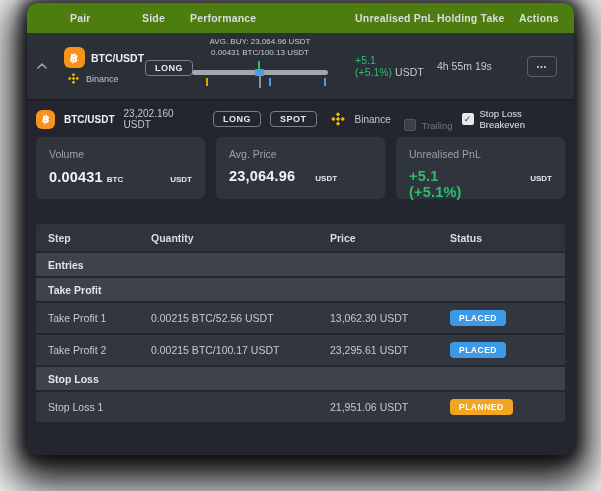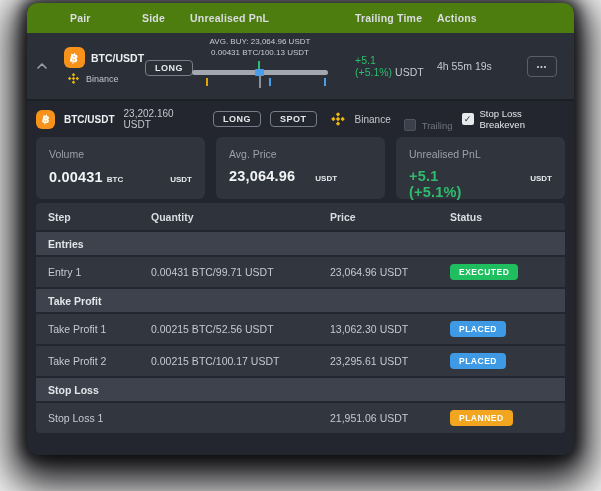--- a/index.html
+++ b/index.html
@@ -57,39 +57,40 @@
   .lbl-muted{color:#6E7480;font-size:9.5px;}
   .lbl-light{color:#E4E6EA;font-size:9.5px;}
   .cards-row{display:flex;gap:11px;}
   .card{flex:1;background:#2F343D;border-radius:6px;padding:11px 13px 12px;height:62px;box-sizing:border-box;}
   .card-label{font-size:10.5px;color:#9AA1AA;margin-bottom:8px;}
   .value-row{display:flex;align-items:baseline;gap:16px;}
   .space-between{justify-content:space-between;}
   .card-value{font-size:14.5px;font-weight:bold;color:#F2F3F5;letter-spacing:0.2px;}
   .card-unit{font-size:8px;font-weight:bold;color:#E8EAED;margin-left:4px;}
   .gap-left{margin-left:22px;}
-  .steps-table{margin-top:4px;font-size:10.5px;border-radius:4px;overflow:hidden;}
+  .steps-table{margin-top:25px;font-size:10.5px;border-radius:4px;overflow:hidden;}
   .t-grid{display:grid;grid-template-columns:103px 179px 120px 1fr;align-items:center;padding-left:12px;box-sizing:border-box;}
   .t-head{background:#2E333C;height:27px;color:#D9DCE1;font-weight:bold;}
   .t-section{background:#3D424D;height:23px;color:#E2E5E9;font-weight:bold;display:flex;align-items:center;padding-left:12px;margin-top:2px;}
   .t-row{background:#31363F;height:30px;color:#C6CAD1;margin-top:2px;}
   .status-badge{display:inline-block;border-radius:4px;padding:3px 9px;font-size:8.5px;font-weight:bold;color:#fff;letter-spacing:0.5px;}
   svg{display:block;}
 </style>
 </head>
 <body>
 
 <div class="window">
 
   <div class="cols-grid header-band">
     <div></div>
     <div class="hdr-pair">Pair</div>
     <div>Side</div>
+    <div>Performance</div>
     <div>Unrealised PnL</div>
-    <div>Trailing Time</div>
+    <div>Holding Take</div>
     <div>Actions</div>
   </div>
 
   <div class="cols-grid row1">
     <div class="chevron-cell">
       <span style="cursor:pointer;">
         <svg width="10" height="6" viewBox="0 0 10 6">
             <polyline points="1,5 5,1 9,5" fill="none" stroke="#9AA0A8" stroke-width="1.6" stroke-linecap="round" stroke-linejoin="round"></polyline>
           </svg>
       </span>
@@ -201,26 +202,20 @@
 
     <div class="steps-table">
       <div class="t-grid t-head">
         <div>Step</div>
         <div>Quantity</div>
         <div>Price</div>
         <div>Status</div>
       </div>
       <div id="steps-body">
           <div class="t-section">Entries</div>
-          <div class="t-grid t-row">
-            <div>Entry 1</div>
-            <div>0.00431 BTC/99.71 USDT</div>
-            <div>23,064.96 USDT</div>
-            <div><span class="status-badge" style="background: rgb(31, 191, 95);">EXECUTED</span></div>
-          </div>
           <div class="t-section">Take Profit</div>
           <div class="t-grid t-row">
             <div>Take Profit 1</div>
             <div>0.00215 BTC/52.56 USDT</div>
             <div>13,062.30 USDT</div>
             <div><span class="status-badge" style="background: rgb(62, 154, 229);">PLACED</span></div>
           </div>
           <div class="t-grid t-row">
             <div>Take Profit 2</div>
             <div>0.00215 BTC/100.17 USDT</div>

